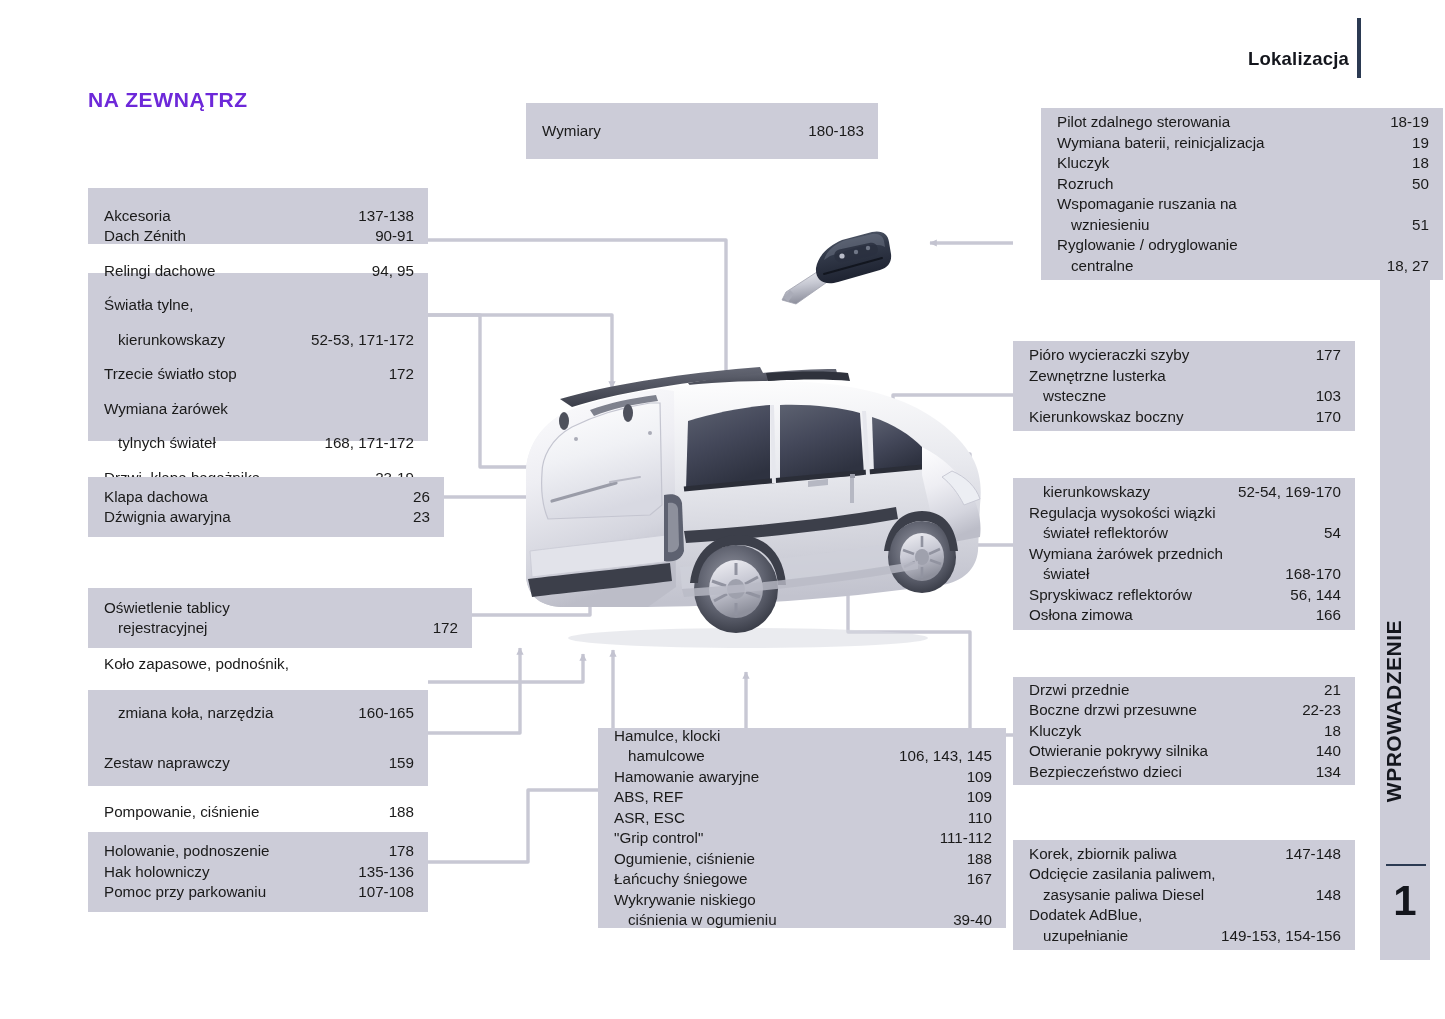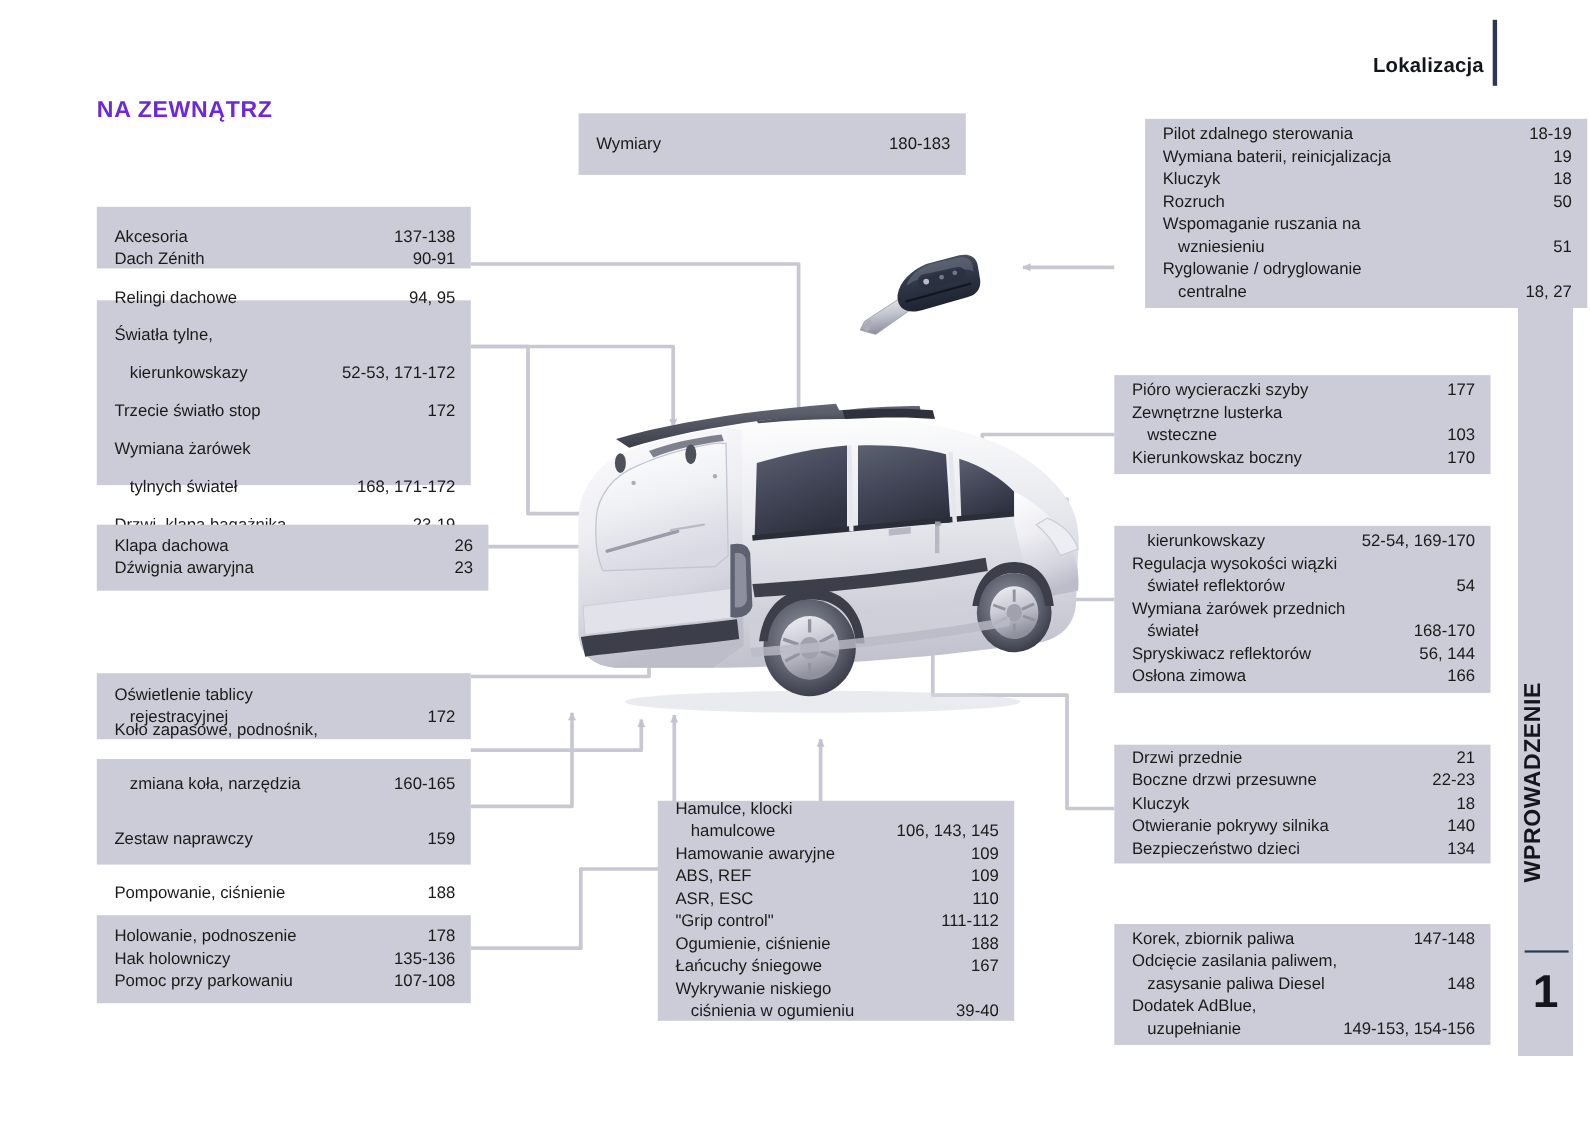--- a/index.html
+++ b/index.html
@@ -400,21 +400,21 @@
           <span class="lbl">Klapa dachowa</span>
           <span class="dots"></span>
           <span class="pg">26</span>
         </div>
         <div class="row">
           <span class="lbl">Dźwignia awaryjna</span>
           <span class="dots"></span>
           <span class="pg">23</span>
         </div>
       </div>
-      <div class="box" style="left: 88px; top: 612px; width: 340px; height: 60px;">
+      <div class="box" style="left: 88px; top: 588px; width: 384px; height: 60px;">
         <div class="row nonum">
           <span class="lbl">Oświetlenie tablicy</span>
           <span class="dots"></span>
         </div>
         <div class="row indent">
           <span class="lbl">rejestracyjnej</span>
           <span class="dots"></span>
           <span class="pg">172</span>
         </div>
       </div>
@@ -449,21 +449,21 @@
           <span class="lbl">Hak holowniczy</span>
           <span class="dots"></span>
           <span class="pg">135-136</span>
         </div>
         <div class="row">
           <span class="lbl">Pomoc przy parkowaniu</span>
           <span class="dots"></span>
           <span class="pg">107-108</span>
         </div>
       </div>
-      <div class="box" style="left: 598px; top: 728px; width: 324px; height: 200px;">
+      <div class="box" style="left: 598px; top: 728px; width: 408px; height: 200px;">
         <div class="row nonum">
           <span class="lbl">Hamulce, klocki</span>
           <span class="dots"></span>
         </div>
         <div class="row indent">
           <span class="lbl">hamulcowe</span>
           <span class="dots"></span>
           <span class="pg">106, 143, 145</span>
         </div>
         <div class="row">

